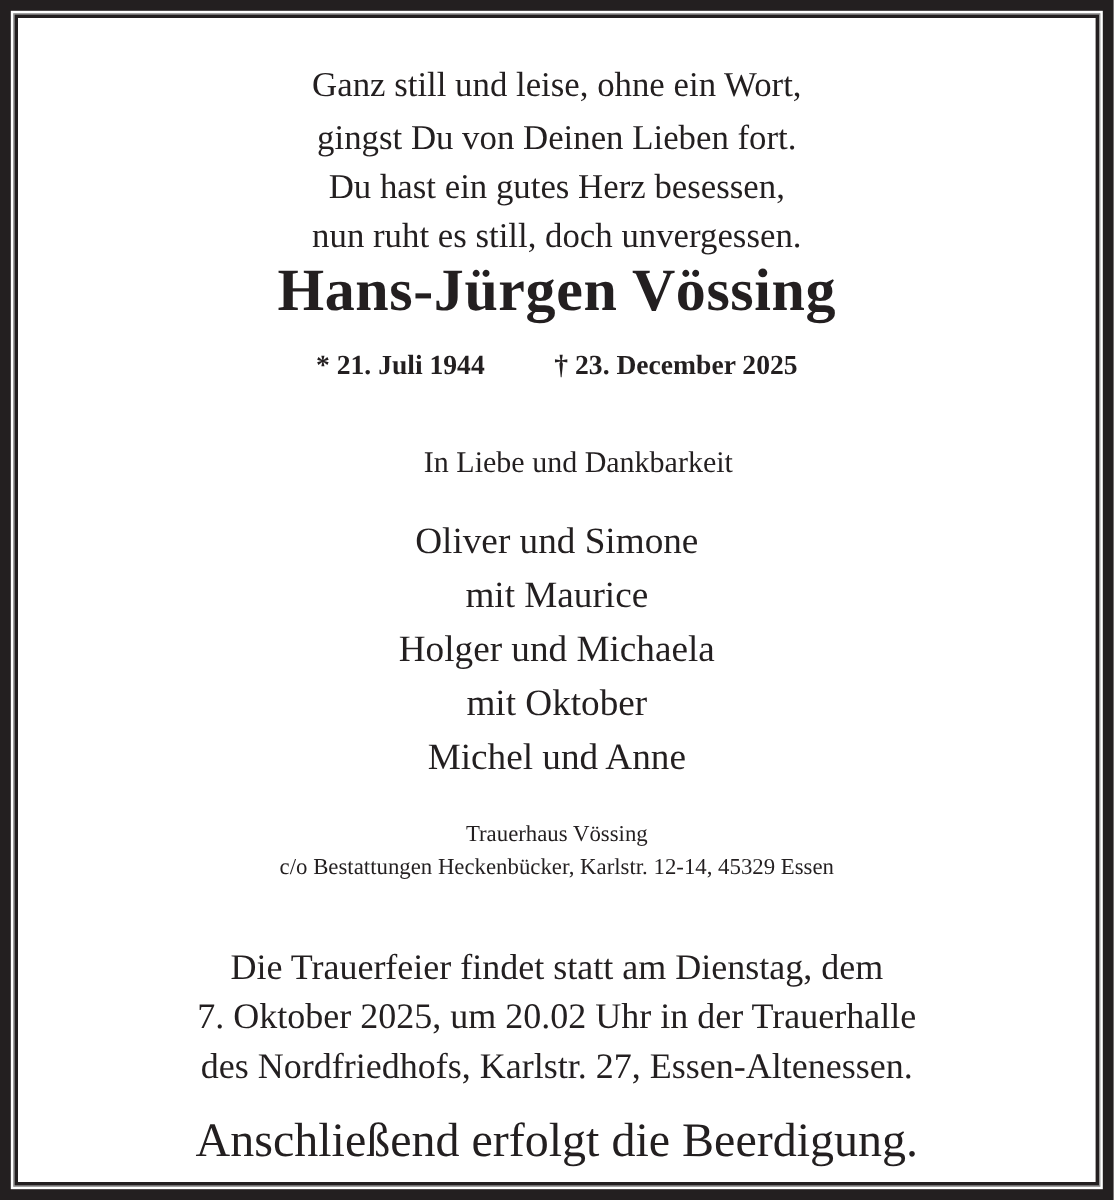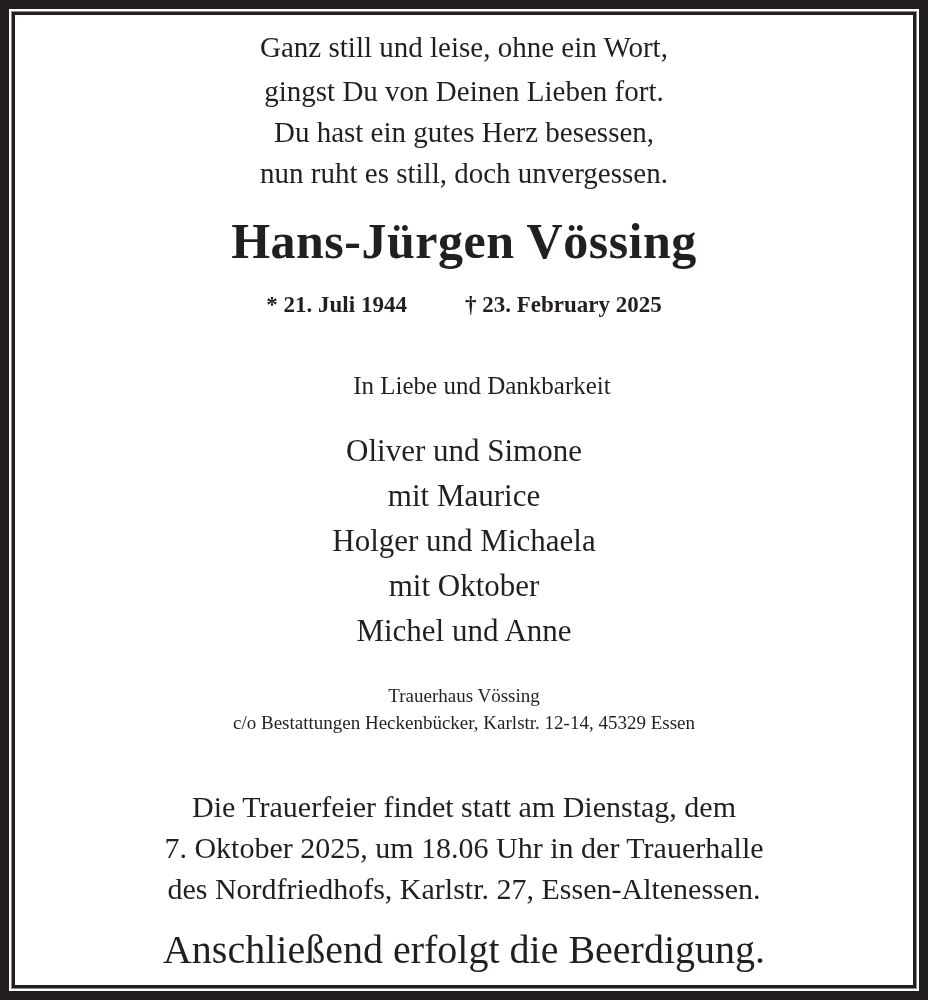--- a/index.html
+++ b/index.html
@@ -16,21 +16,21 @@
   .frame-gray {
     position: absolute; left: 11px; top: 11px; right: 11px; bottom: 11px;
     border: 1px solid #8a8a8a; box-sizing: border-box;
   }
   .frame-inner {
     position: absolute; left: 12px; top: 12px; right: 12px; bottom: 12px;
     border: 3px solid #231f20; box-sizing: border-box; background: #fff;
   }
   .content { position: absolute; left: 0; right: 0; top: 0; text-align: center; }
   .line { position: absolute; left: 0; right: 0; text-align: center; white-space: nowrap; }
-  .poem { font-size: 29px; line-height: 37px; }
+  .poem { font-size: 29px; line-height: 37px; margin-top: 24px; }
   .name { font-size: 50px; font-weight: bold; letter-spacing: 0.5px; text-align: center; }
   .dates { font-size: 23px; font-weight: bold; }
   .dates span.gap { display: inline-block; width: 58px; }
   .dedication { font-size: 25px; padding-left: 36px; }
   .family { font-size: 31px; line-height: 45px; text-align: center; }
   .address { font-size: 19px; line-height: 27px; }
   .ceremony { font-size: 30px; line-height: 37px; }
   .burial { font-size: 40px; font-family: Liberation Serif, serif; }
 </style>
 </head>
@@ -42,32 +42,32 @@
 
 <div class="content">
   <div class="line poem" style="top:29px">Ganz still und leise, ohne ein Wort,</div>
   <div class="line poem" style="top:73px">gingst Du von Deinen Lieben fort.</div>
   <div class="line poem" style="top:114px">Du hast ein gutes Herz besessen,</div>
   <div class="line poem" style="top:155px">nun ruht es still, doch unvergessen.</div>
 
   <div class="line name" style="top:212px">Hans-Jürgen Vössing</div>
 
   <div class="line dates" style="top:292px">
-    <span>* 21. Juli 1944</span><span class="gap"></span><span>† 23. February 2025</span>
+    <span>* 21. Juli 1944</span><span class="gap"></span><span>† 23. December 2025</span>
   </div>
 
   <div class="line dedication" style="top:372px">In Liebe und Dankbarkeit</div>
 
   <div class="line family" style="top:428px">Oliver und Simone</div>
   <div class="line family" style="top:473px">mit Maurice</div>
   <div class="line family" style="top:518px">Holger und Michaela</div>
   <div class="line family" style="top:563px">mit Oktober</div>
   <div class="line family" style="top:608px">Michel und Anne</div>
 
   <div class="line address" style="top:682px">Trauerhaus Vössing</div>
   <div class="line address" style="top:709px">c/o Bestattungen Heckenbücker, Karlstr. 12-14, 45329 Essen</div>
 
   <div class="line ceremony" style="top:788px">Die Trauerfeier findet statt am Dienstag, dem</div>
-  <div class="line ceremony" style="top:829px">7. Oktober 2025, um 18.06 Uhr in der Trauerhalle</div>
+  <div class="line ceremony" style="top:829px">7. Oktober 2025, um 20.02 Uhr in der Trauerhalle</div>
   <div class="line ceremony" style="top:870px">des Nordfriedhofs, Karlstr. 27, Essen-Altenessen.</div>
 
   <div class="line burial" style="top:926px">Anschließend erfolgt die Beerdigung.</div>
 </div>
 
 </body></html>

